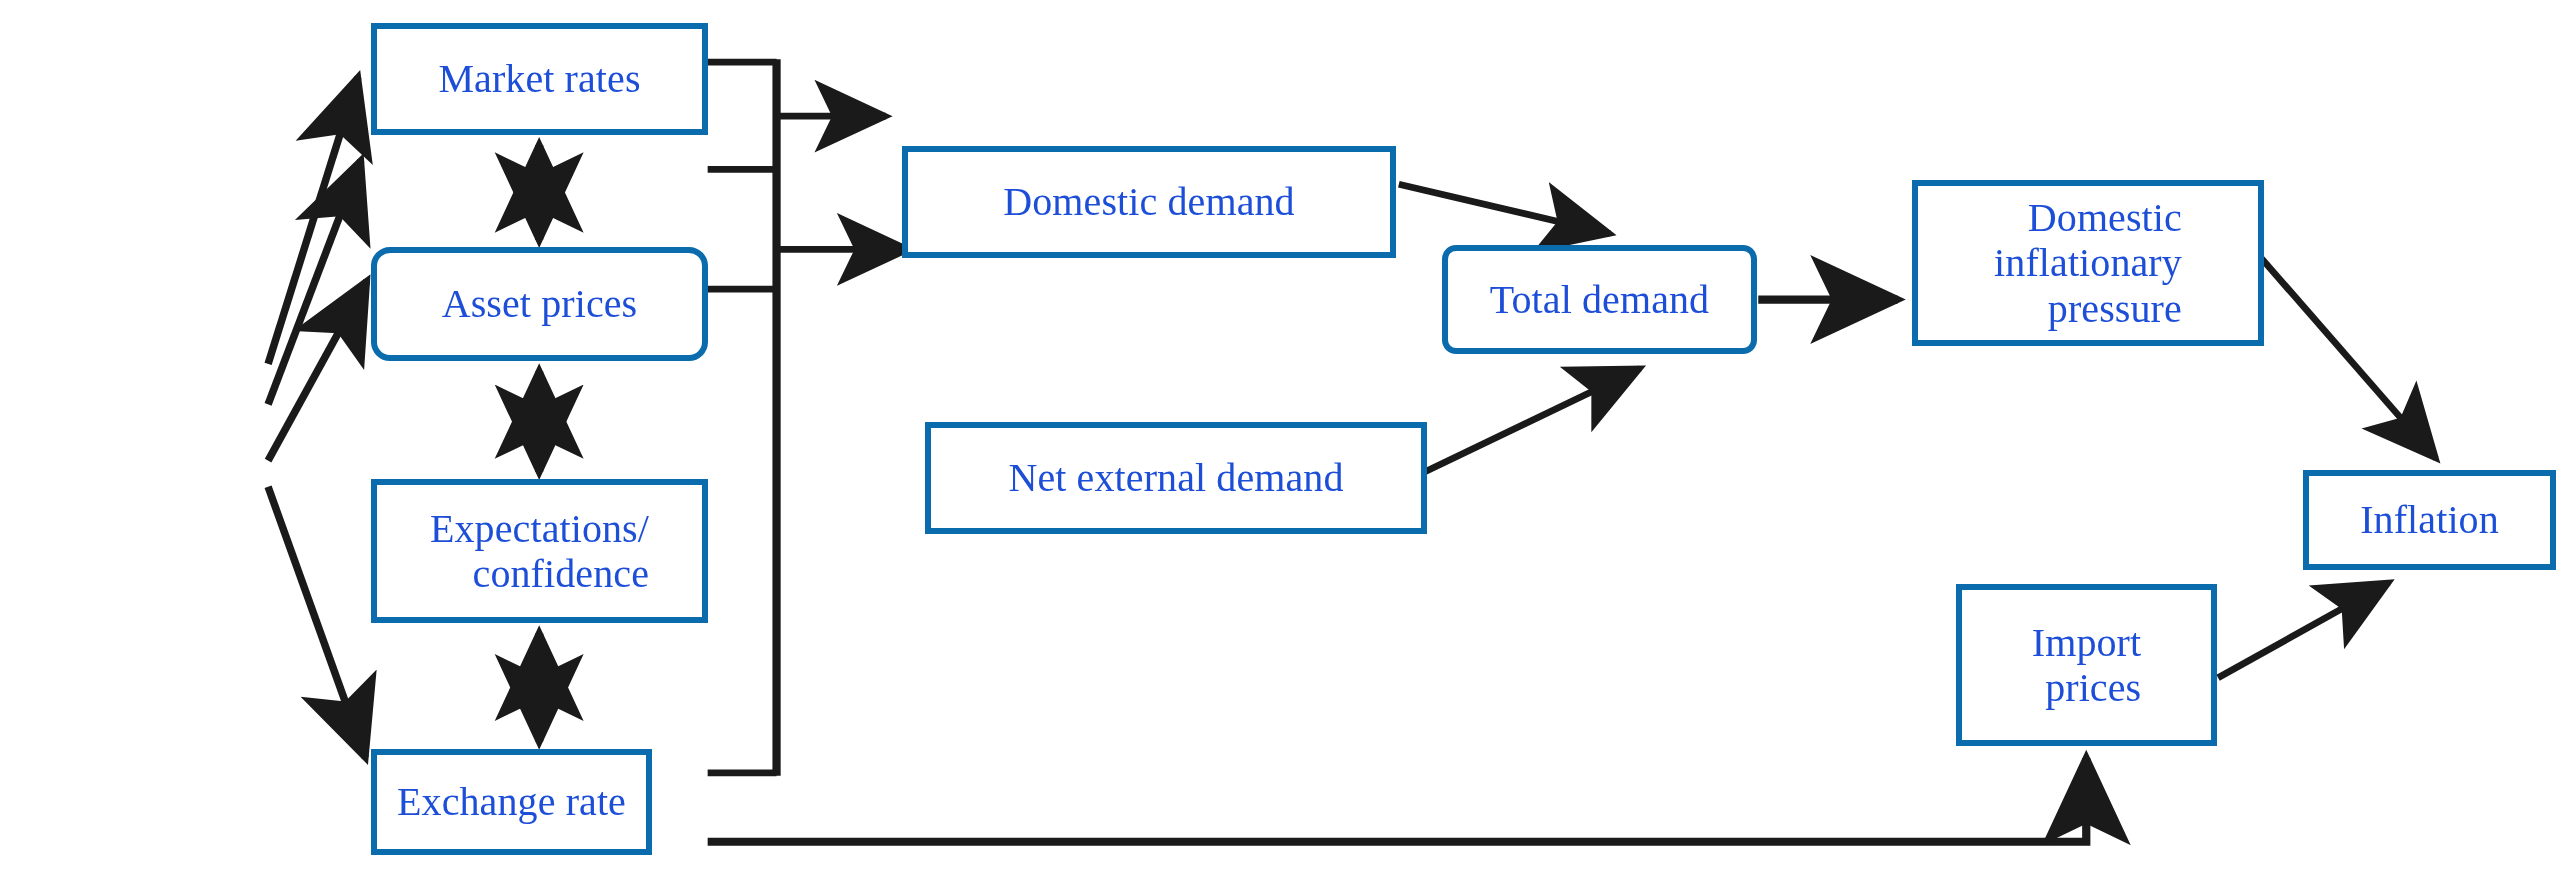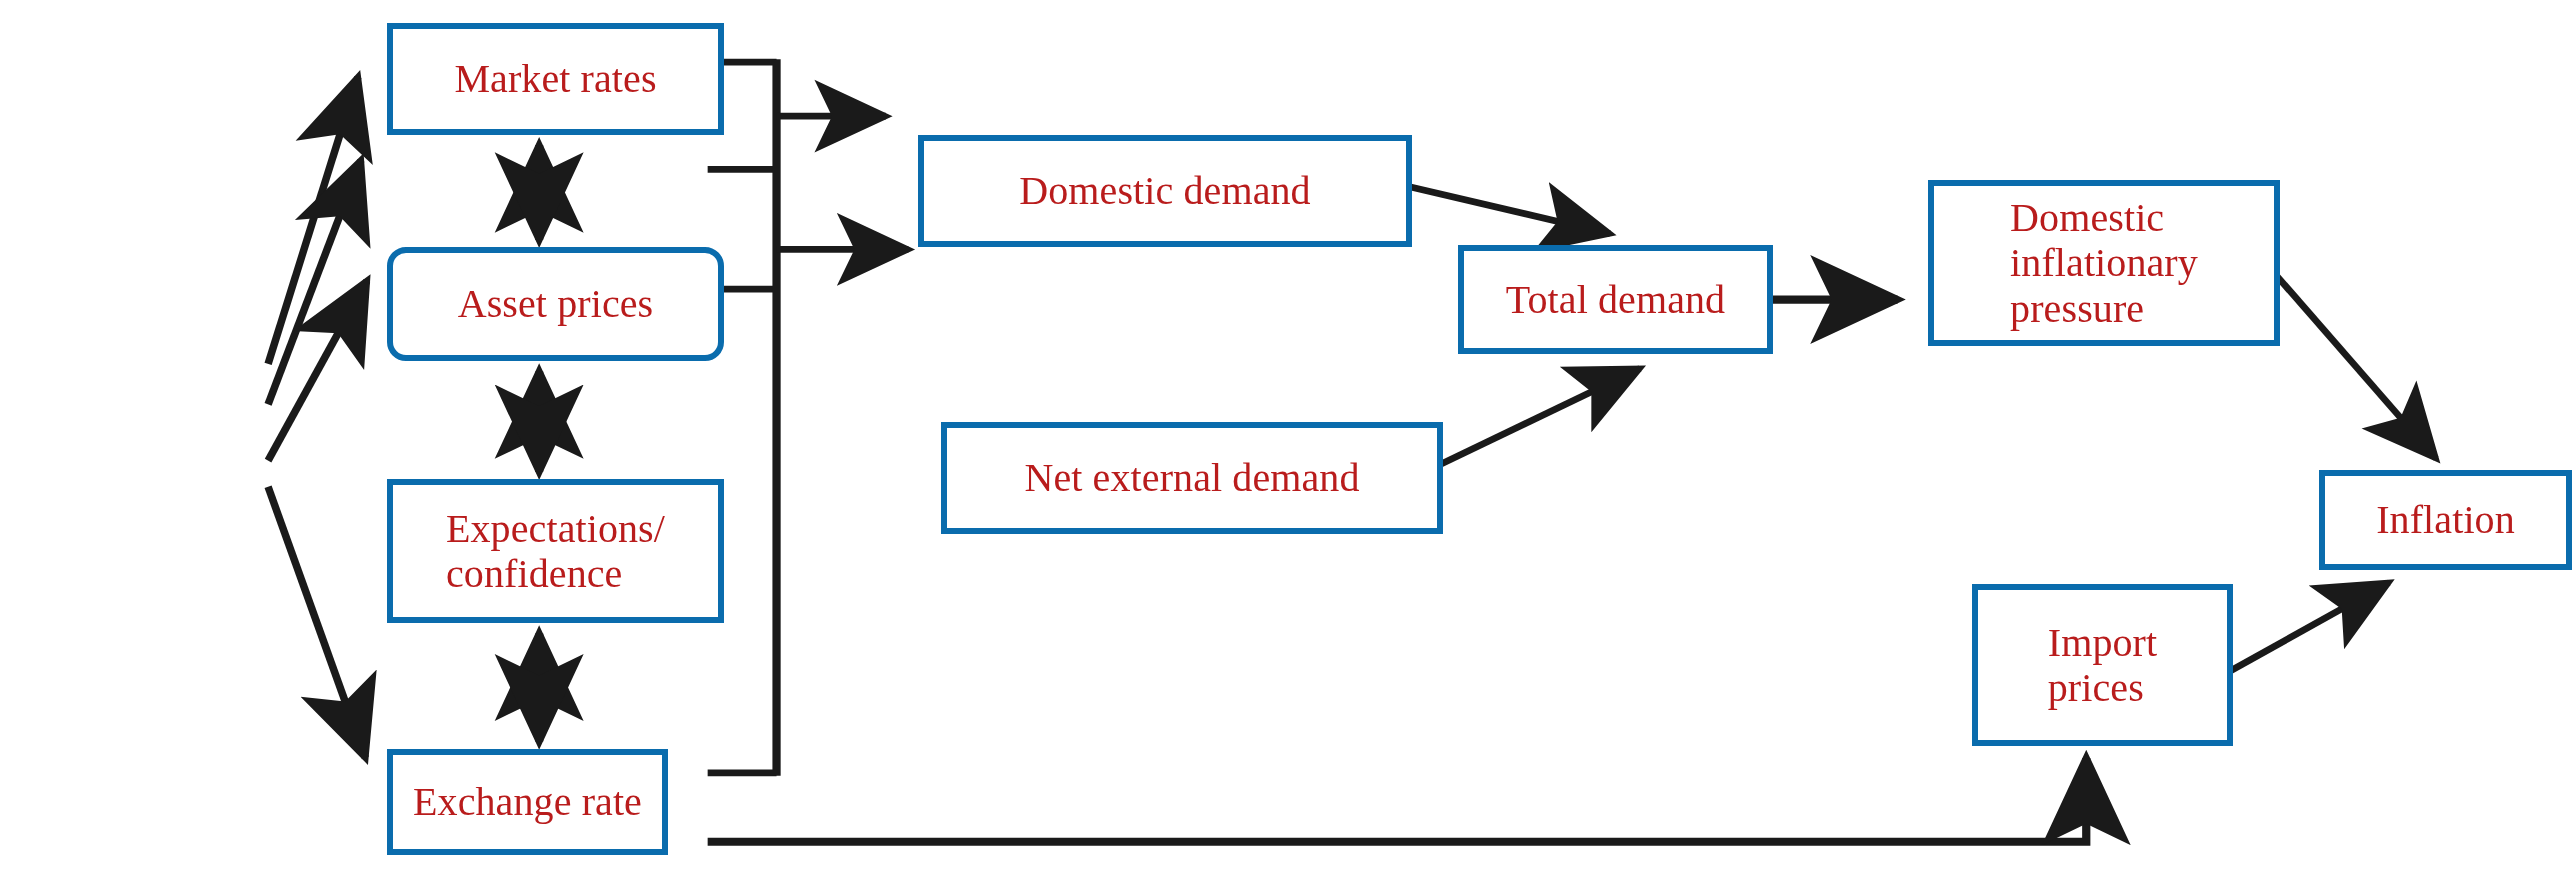--- a/index.html
+++ b/index.html
@@ -24,28 +24,27 @@
     pointer-events: none;
   }
   .node {
     position: absolute;
     box-sizing: border-box;
     background: #ffffff;
     border: 6.7px solid #0a6cad;
     display: flex;
     align-items: center;
     justify-content: center;
-    text-align: left;
-    color: #b91c1c;
+    text-align: right;
+    color: #1d4ed8;
     font-size: 40px;
     line-height: 1.13;
     letter-spacing: 0.1px;
     z-index: 3;
     white-space: pre-line;
-    margin-left: 16px;
   }
 </style>
 </head>
 <body>
 
 <div id="canvas">
 
   <svg id="wires" viewBox="0 0 3440 1171" width="2576" height="877" xmlns="http://www.w3.org/2000/svg">
     <defs>
       <marker id="ah" viewBox="0 0 12 12" refX="10.6" refY="6" markerWidth="12" markerHeight="12" orient="auto-start-reverse" markerUnits="strokeWidth">
@@ -128,29 +127,29 @@
 
   <div class="node" style="left:371px; top:479px; width:337px; height:144px;">
     <span>Expectations/
 confidence</span>
   </div>
 
   <div class="node" style="left:371px; top:749px; width:281px; height:106px;">
     <span>Exchange rate</span>
   </div>
 
-  <div class="node" style="left:902px; top:135px; width:494px; height:112px;">
+  <div class="node" style="left:902px; top:146px; width:494px; height:112px;">
     <span>Domestic demand</span>
   </div>
 
   <div class="node" style="left:925px; top:422px; width:502px; height:112px;">
     <span>Net external demand</span>
   </div>
 
-  <div class="node" style="left:1442px; top:245px; width:315px; height:109px;">
+  <div class="node" style="left:1442px; top:245px; width:315px; height:109px;border-radius:14px;">
     <span>Total demand</span>
   </div>
 
   <div class="node" style="left:1912px; top:180px; width:352px; height:166px;">
     <span>Domestic
 inflationary
 pressure</span>
   </div>
 
   <div class="node" style="left:1956px; top:584px; width:261px; height:162px;">

